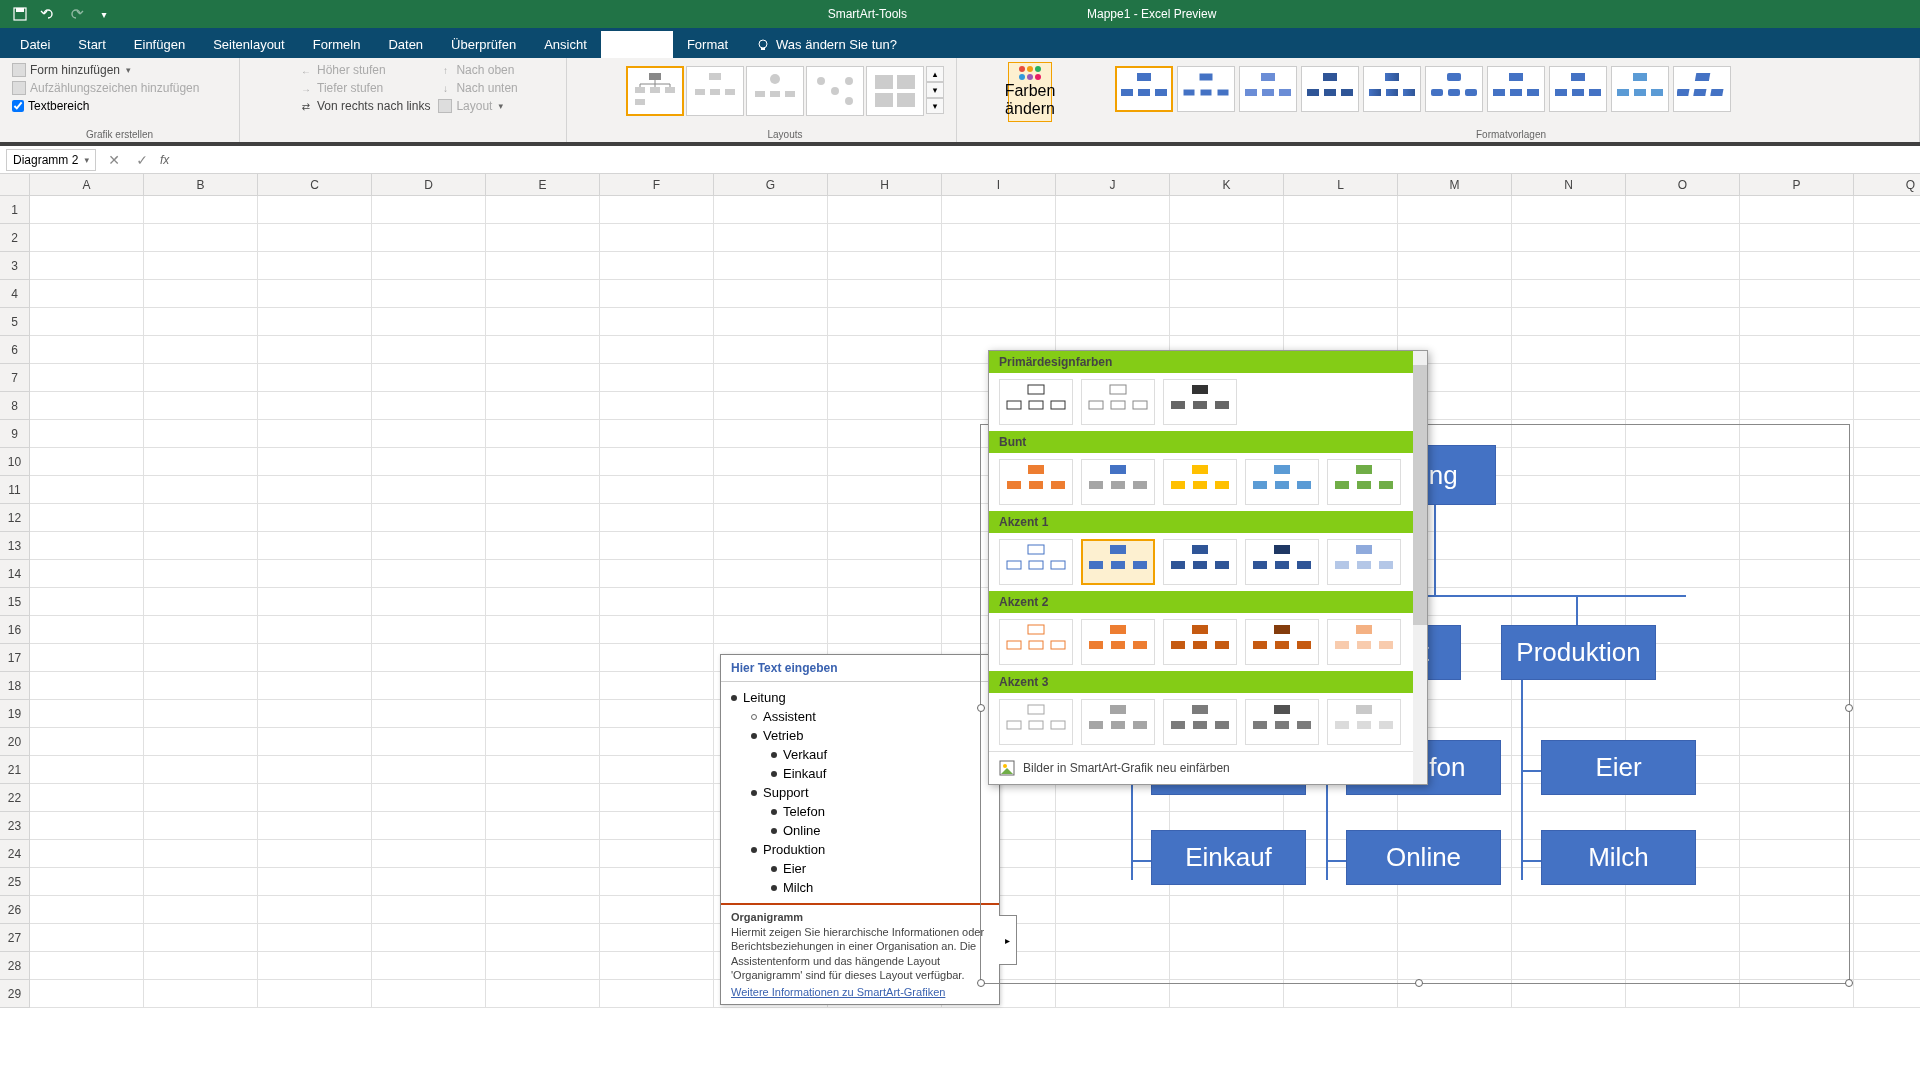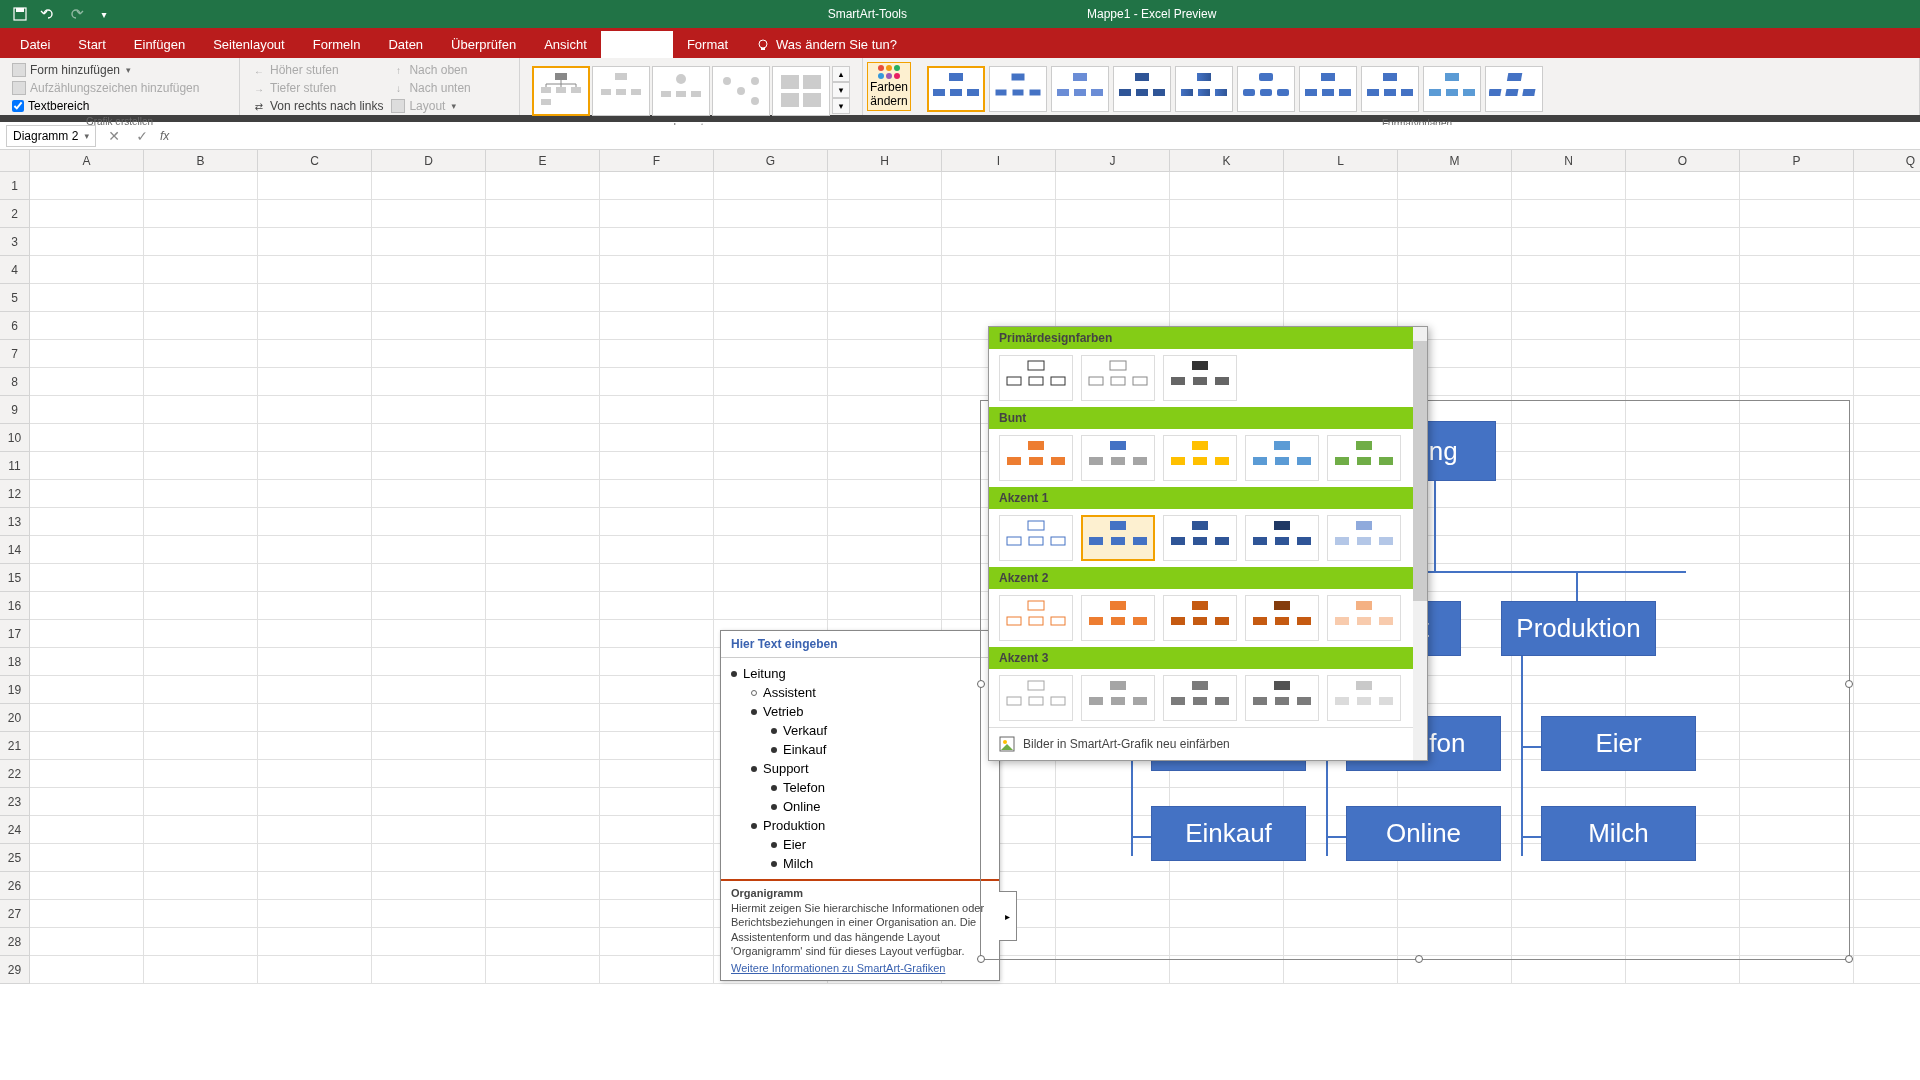--- a/index.html
+++ b/index.html
@@ -7,29 +7,29 @@
 
 
 .title-bar { height: 28px; background: #217346; display: flex; align-items: center; color: #fff; font-size: 12px; }
 .title-bar .qat { display: flex; gap: 8px; padding: 0 10px; align-items: center; }
 .title-bar .qat-icon { width: 20px; height: 20px; display: flex; align-items: center; justify-content: center; cursor: pointer; }
 .title-bar .center { flex: 1; display: flex; justify-content: center; gap: 180px; }
 .title-bar .tool-title { font-weight: 400; }
 .title-bar .doc-title { font-weight: 400; }
 
 
-.ribbon-tabs { height: 30px; background: #b91c1c; display: flex; align-items: flex-end; padding: 0 6px; }
+.ribbon-tabs { height: 30px; background: #0c4a6e; display: flex; align-items: flex-end; padding: 0 6px; }
 .ribbon-tab { padding: 6px 14px; color: #fff; font-size: 13px; cursor: pointer; }
 .ribbon-tab.active { background: #fff; color: #217346; }
 .ribbon-tab.context { color: #fff; }
 .tell-me { display: flex; align-items: center; gap: 6px; padding: 6px 14px; color: #fff; font-size: 13px; cursor: text; }
 .tell-me-icon { width: 14px; height: 14px; }
 
 
-.ribbon { height: 64px; background: #f3f2f1; border-bottom: 7px solid #404040; display: flex; }
+.ribbon { height: 88px; background: #f3f2f1; border-bottom: 4px solid #404040; display: flex; gap: 47px; }
 .ribbon-group { border-right: 1px solid #d4d4d4; padding: 4px 8px 2px; display: flex; flex-direction: column; justify-content: space-between; }
 .group-label { text-align: center; font-size: 10px; color: #666; padding-top: 2px; }
 .group-buttons { display: flex; flex-direction: column; gap: 2px; }
 .btn-small { display: flex; align-items: center; gap: 4px; font-size: 12px; color: #444; padding: 1px 4px; cursor: pointer; white-space: nowrap; }
 .btn-small.disabled { color: #aaa; cursor: default; }
 .btn-small .icon-sq { width: 14px; height: 14px; background: #ddd; border: 1px solid #bbb; }
 .btn-small .icon-arr { width: 14px; height: 14px; display: flex; align-items: center; justify-content: center; font-size: 10px; }
 .btn-checkbox { display: flex; align-items: center; gap: 4px; font-size: 12px; padding: 1px 4px; cursor: pointer; }
 .btn-checkbox input { width: 12px; height: 12px; }
 
@@ -38,21 +38,21 @@
 .layout-thumb { width: 58px; height: 50px; border: 1px solid #ccc; background: #fff; display: flex; align-items: center; justify-content: center; cursor: pointer; }
 .layout-thumb.selected { border: 2px solid #f2a100; }
 .layout-thumb svg { width: 48px; height: 40px; }
 .gallery-scroll { width: 18px; display: flex; flex-direction: column; }
 .gallery-scroll-btn { height: 16px; border: 1px solid #ccc; background: #f8f8f8; font-size: 9px; display: flex; align-items: center; justify-content: center; cursor: pointer; }
 
 
 .colors-btn { width: 44px; height: 60px; display: flex; flex-direction: column; align-items: center; justify-content: center; cursor: pointer; border: 1px solid #f2a100; background: #fdf0d0; }
 .colors-btn .color-dots { display: grid; grid-template-columns: repeat(3, 6px); gap: 2px; }
 .colors-btn .dot { width: 6px; height: 6px; border-radius: 50%; }
-.colors-btn .lbl { font-size: 12px; text-align: center; line-height: 1.1; margin-top: 2px; }
+.colors-btn .lbl { font-size: 16px; text-align: center; line-height: 1.1; margin-top: 2px; }
 
 
 .styles-gallery { display: flex; gap: 4px; padding: 4px; }
 .style-thumb { width: 58px; height: 46px; border: 1px solid #ccc; background: #fff; display: flex; align-items: center; justify-content: center; cursor: pointer; }
 .style-thumb.selected { border: 2px solid #f2a100; }
 .style-thumb svg { width: 50px; height: 40px; }
 
 
 .formula-bar { height: 28px; background: #fff; border-bottom: 1px solid #d4d4d4; display: flex; align-items: center; padding: 0 6px; gap: 8px; }
 .name-box { width: 90px; height: 22px; border: 1px solid #ccc; font-size: 12px; padding: 0 6px; display: flex; align-items: center; justify-content: space-between; }

